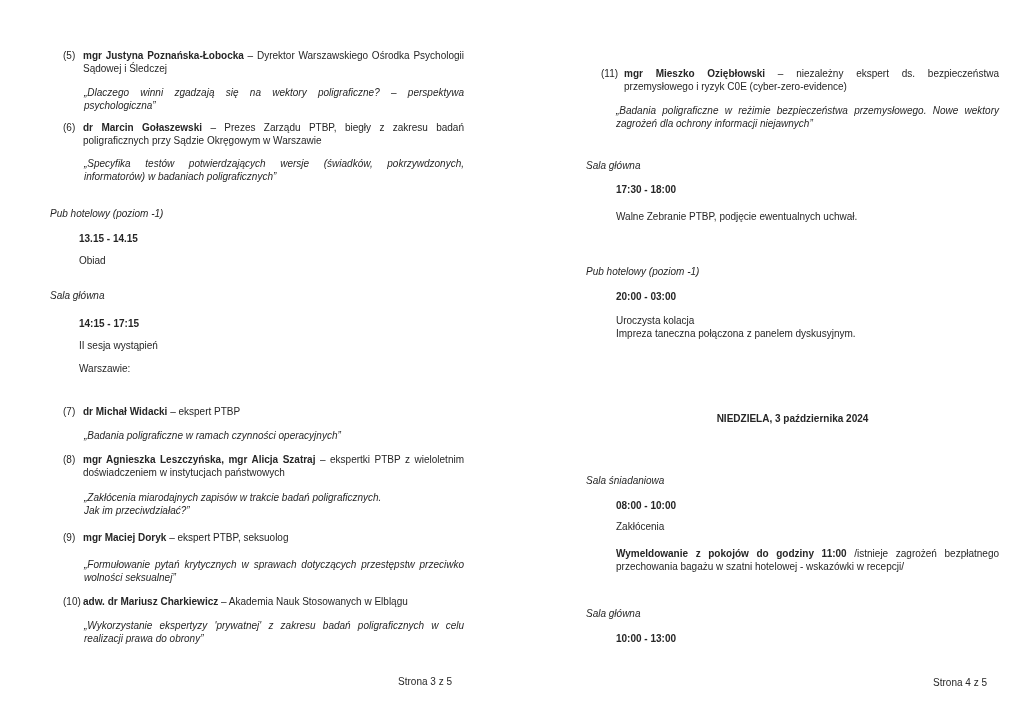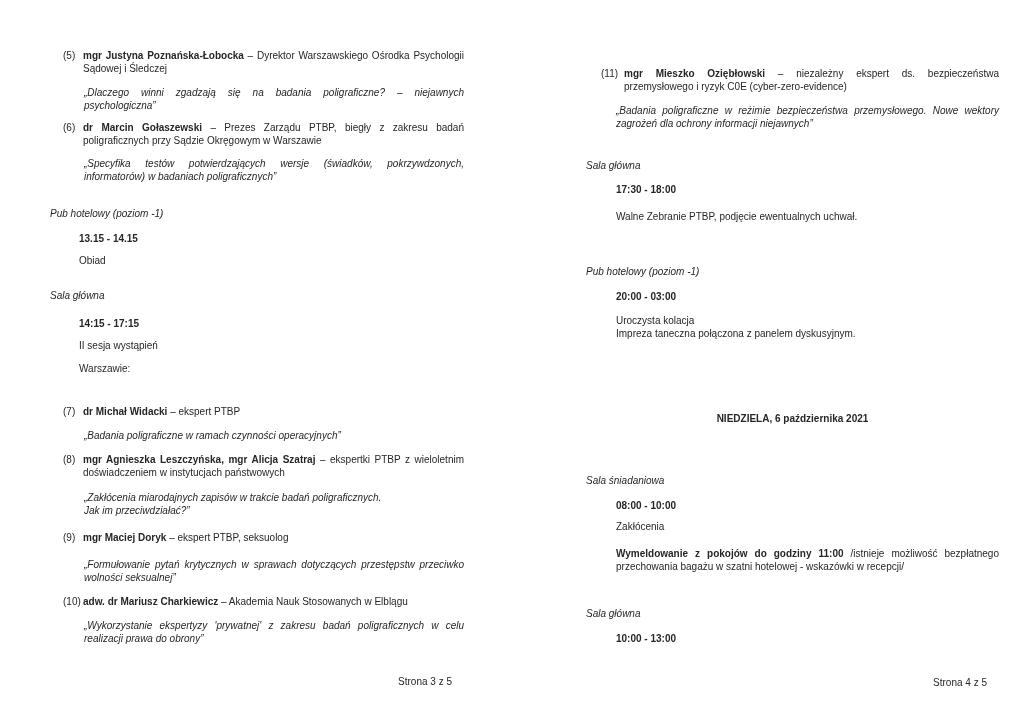--- a/index.html
+++ b/index.html
@@ -38,21 +38,21 @@
 <body>
 
 <div class="canvas">
 
   <section class="col col-l">
 
     <div class="speaker">
       <span class="num">(5)</span>
       <p class="sp-body"><b>mgr Justyna Poznańska-Łobocka</b><span> – Dyrektor Warszawskiego Ośrodka Psychologii Sądowej i Śledczej</span></p>
     </div>
-    <p class="quote" style="margin-top:12px">„Dlaczego winni zgadzają się na badania poligraficzne? – niejawnych psychologiczna”</p>
+    <p class="quote" style="margin-top:12px">„Dlaczego winni zgadzają się na wektory poligraficzne? – perspektywa psychologiczna”</p>
 
     <div class="speaker" style="margin-top:10px">
       <span class="num">(6)</span>
       <p class="sp-body"><b>dr Marcin Gołaszewski</b><span> – Prezes Zarządu PTBP, biegły z zakresu badań poligraficznych przy Sądzie Okręgowym w Warszawie</span></p>
     </div>
     <p class="quote" style="margin-top:11px">„Specyfika testów potwierdzających wersje (świadków, pokrzywdzonych, informatorów) w badaniach poligraficznych”</p>
 
     <p class="venue" style="margin-top:25px">Pub hotelowy (poziom -1)</p>
     <p class="time" style="margin-top:12.5px">13.15 - 14.15</p>
     <p class="plain" style="margin-top:9.5px">Obiad</p>
@@ -100,26 +100,26 @@
 
     <p class="venue" style="margin-top:30px">Sala główna</p>
     <p class="time" style="margin-top:11.5px">17:30 - 18:00</p>
     <p class="plain" style="margin-top:14.5px">Walne Zebranie PTBP, podjęcie ewentualnych uchwał.</p>
 
     <p class="venue" style="margin-top:42.5px">Pub hotelowy (poziom -1)</p>
     <p class="time" style="margin-top:12.5px">20:00 - 03:00</p>
     <p class="plain" style="margin-top:11.5px">Uroczysta kolacja
 Impreza taneczna połączona z panelem dyskusyjnym.</p>
 
-    <p class="day-heading" style="margin-top:73px">NIEDZIELA, 6 października 2021</p>
+    <p class="day-heading" style="margin-top:73px">NIEDZIELA, 3 października 2024</p>
 
     <p class="venue" style="margin-top:49.5px">Sala śniadaniowa</p>
     <p class="time" style="margin-top:12.5px">08:00 - 10:00</p>
     <p class="plain" style="margin-top:8.5px">Zakłócenia</p>
-    <p class="plain" style="margin-top:14.5px"><b>Wymeldowanie z pokojów do godziny 11:00</b><span> /istnieje możliwość bezpłatnego przechowania bagażu w szatni hotelowej - wskazówki w recepcji/</span></p>
+    <p class="plain" style="margin-top:14.5px"><b>Wymeldowanie z pokojów do godziny 11:00</b><span> /istnieje zagrożeń bezpłatnego przechowania bagażu w szatni hotelowej - wskazówki w recepcji/</span></p>
 
     <p class="venue" style="margin-top:35px">Sala główna</p>
     <p class="time" style="margin-top:12.5px">10:00 - 13:00</p>
 
     <p class="footer" style="top:677px">Strona 4 z 5</p>
   </section>
 
 </div>
 
 </body></html>

